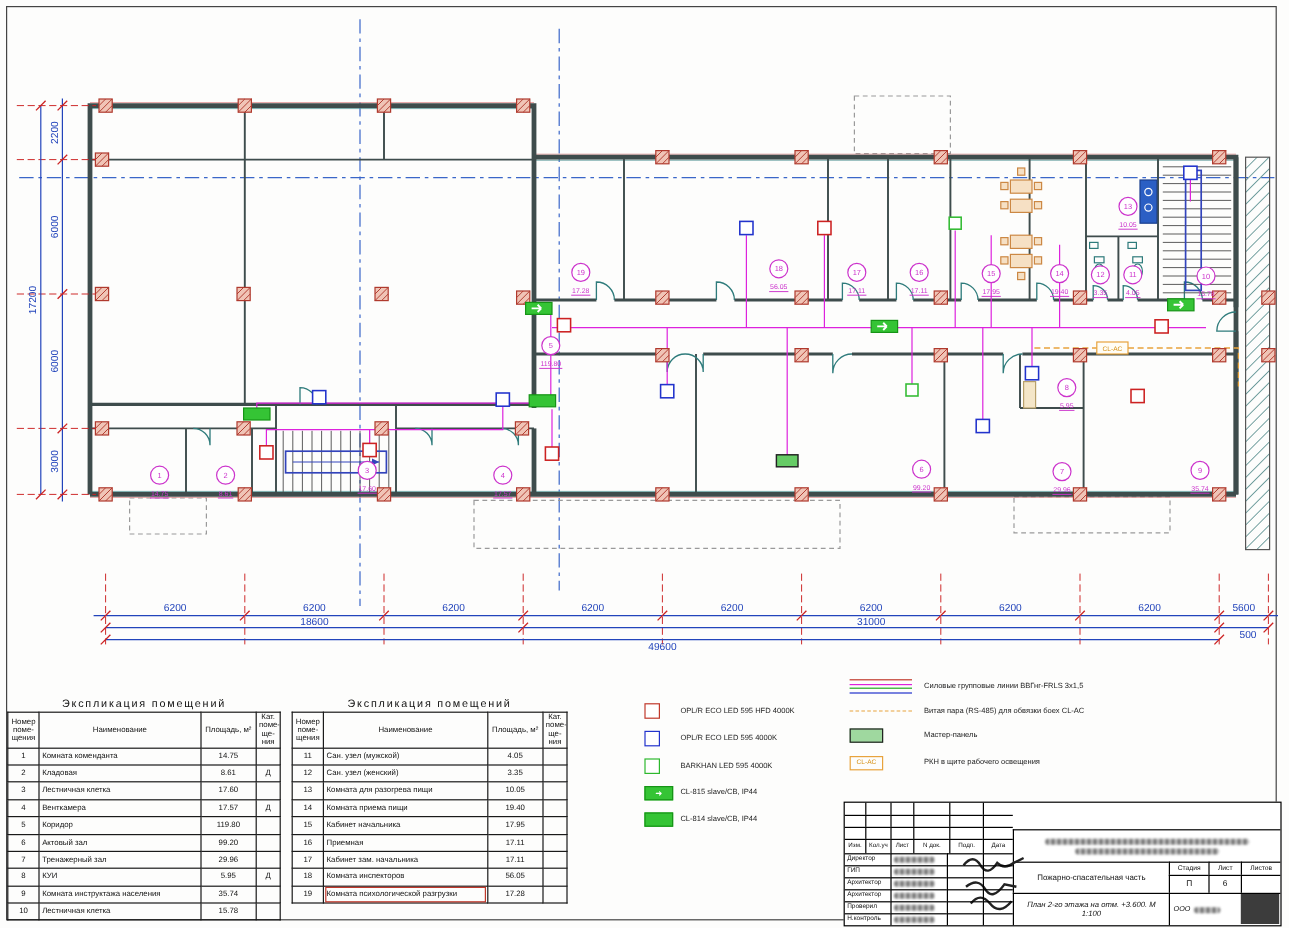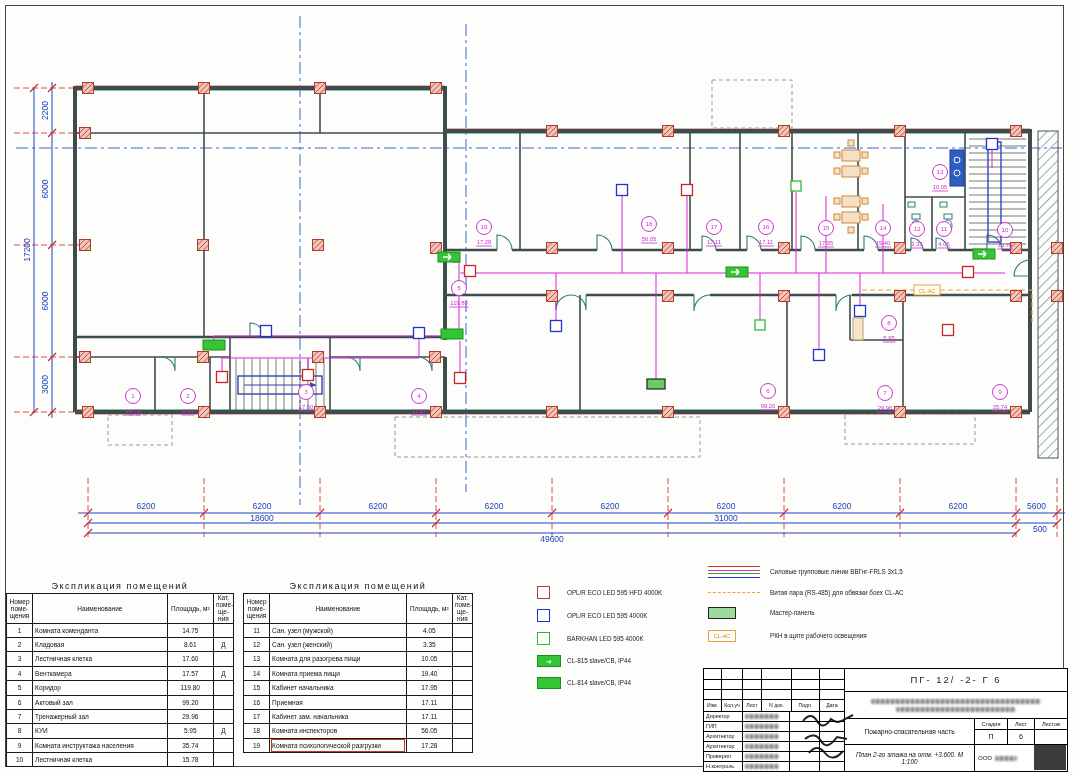--- a/index.html
+++ b/index.html
@@ -951,23 +951,20 @@
       <span class="leg-lab">РКН в щите рабочего освещения</span>
     </div>
   </div>
 
 <div class="tb" id="titleblock">
 
   <div id="tb-changegrid"></div>
 
   <div id="tb-roles"></div>
 
-  <div class="cell not" style="left:140px;top:0;width:223px;height:22px;">
-    <span class="docnum">ПГ- 12/ -2- Г 6</span>
-  </div>
   <div class="cell" style="left:140px;top:22px;width:223px;height:27px;flex-direction:column;gap:3px;">
     <span class="smudge" style="width:170px;"></span>
     <span class="smudge" style="width:120px;"></span>
   </div>
   <div class="cell" style="left:140px;top:49px;width:130px;height:26px;font-size:6.6px;">
     <span style="width:110px;">Пожарно-спасательная часть</span>
   </div>
   <div class="cell" style="left:140px;top:75px;width:130px;height:27px;font-size:6.4px;">
     <span style="width:112px;font-style:italic;">План 2-го этажа на отм. +3.600. М 1:100</span>
   </div>

